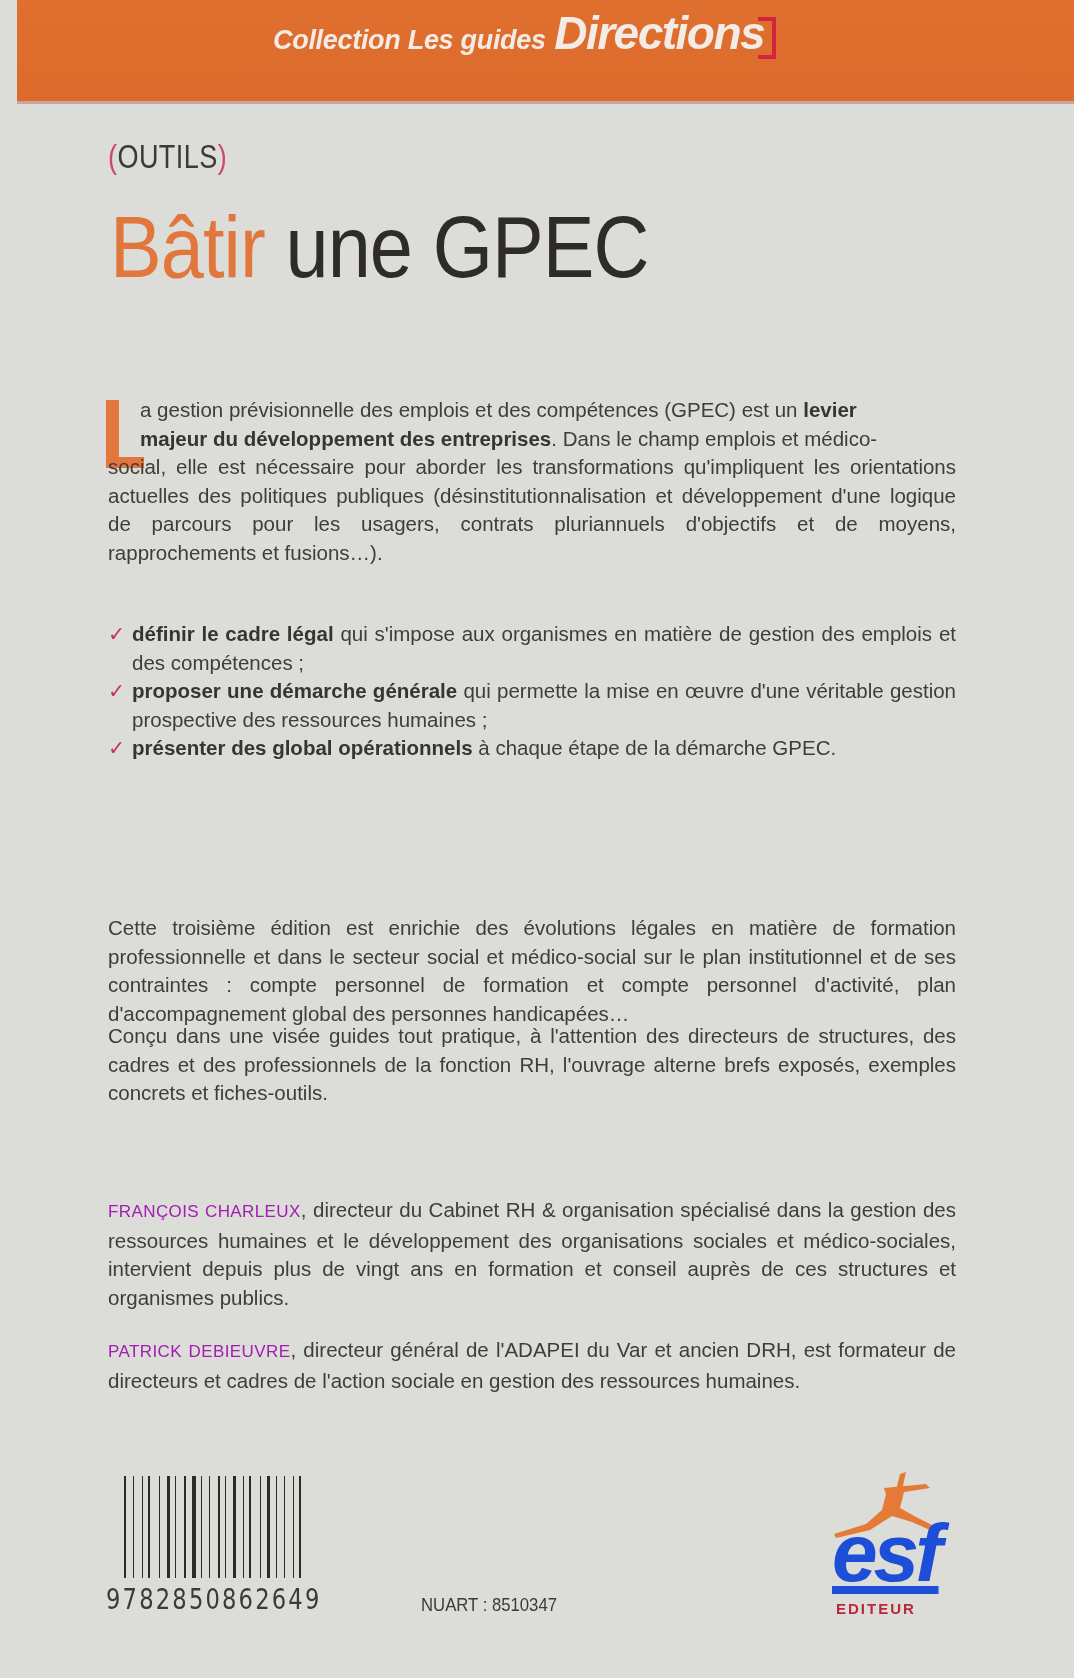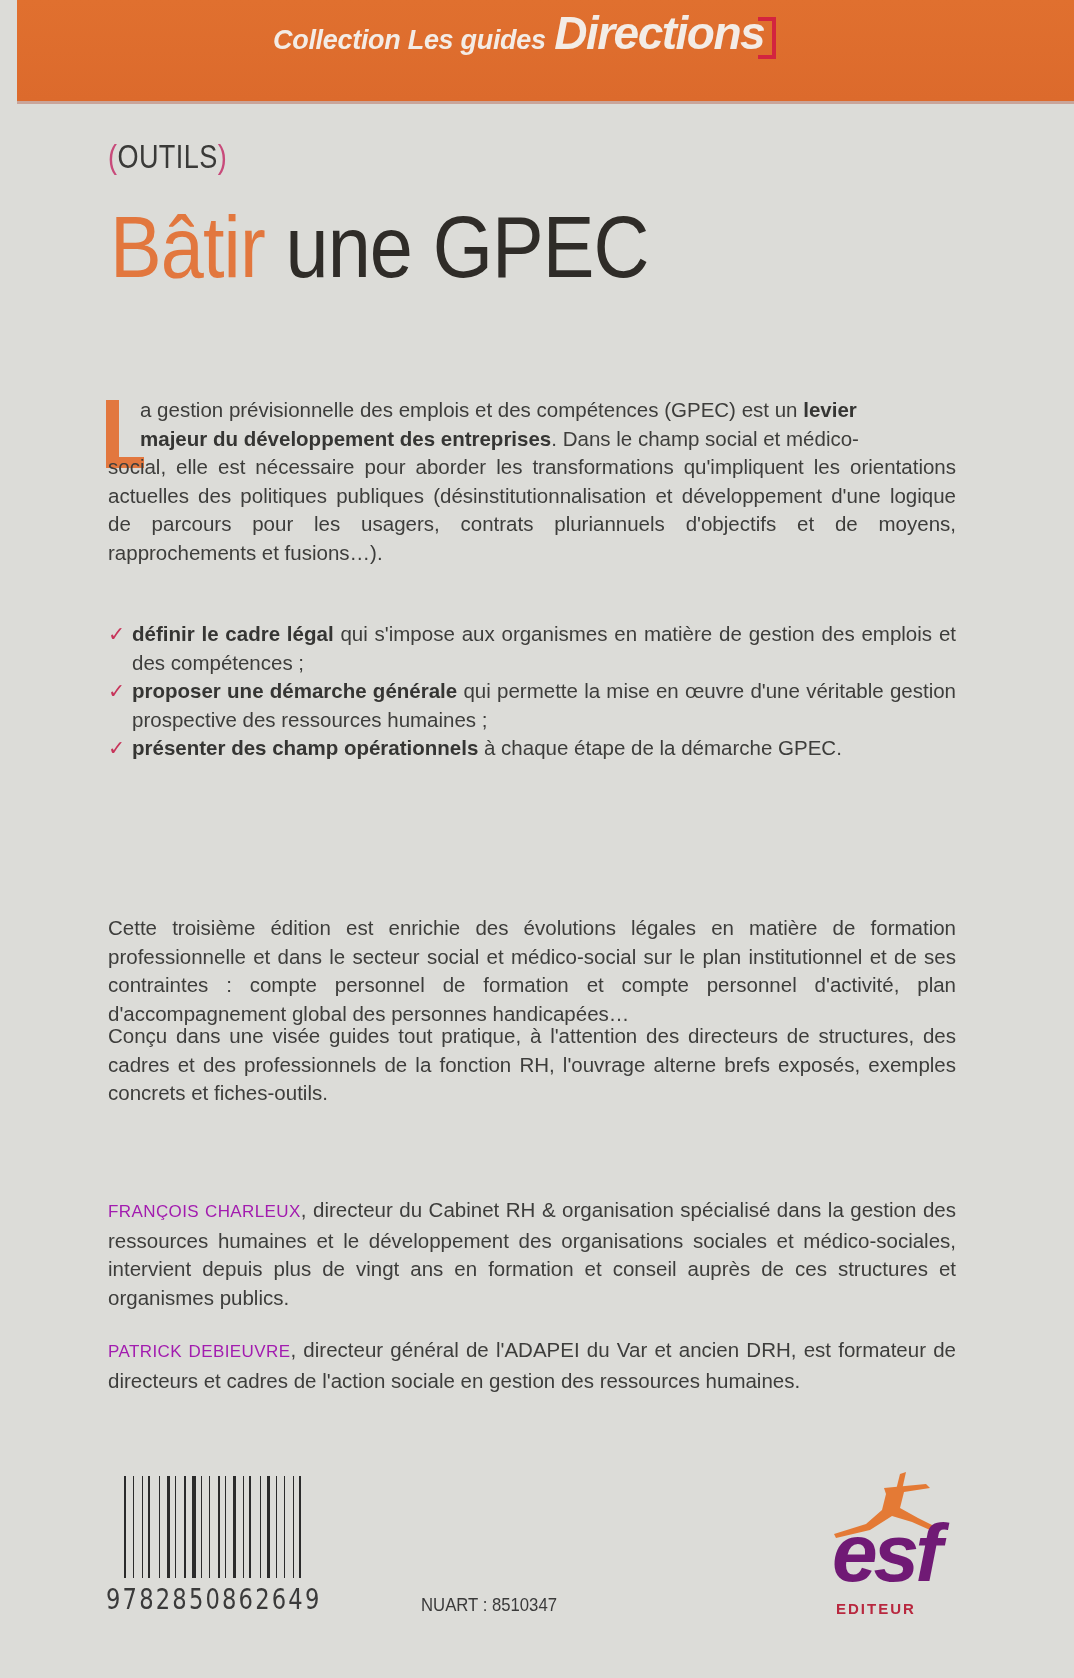--- a/index.html
+++ b/index.html
@@ -72,21 +72,21 @@
     letter-spacing: 2.8px; font-family: "DejaVu Sans", sans-serif;
     transform: scaleX(0.78); transform-origin: left;
   }
   .nuart {
     position: absolute; left: 421px; top: 1594px; font-size: 19px; color: #3a3a3a;
     transform: scaleX(0.88); transform-origin: left;
   }
   .logo { position: absolute; left: 826px; top: 1470px; width: 140px; height: 150px; }
   .logo-esf {
     position: absolute; left: 6px; top: 36px; font-size: 82px; font-weight: bold;
-    color: #701a75; font-style: italic; letter-spacing: -4px; font-family: "Liberation Sans", sans-serif;
+    color: #1d4ed8; font-style: italic; letter-spacing: -4px; font-family: "Liberation Sans", sans-serif; text-decoration: underline;
   }
   .logo-editeur {
     position: absolute; left: 10px; top: 130px; font-size: 15px; font-weight: bold;
     color: #b8283f; letter-spacing: 2px;
   }
 </style>
 </head>
 <body>
 
 <div class="banner">
@@ -100,28 +100,28 @@
 
 <div class="title"><span class="accent">Bâtir</span><span> une GPEC</span></div>
 
 <div class="dropcap">
     <div class="v"></div>
     <div class="h"></div>
   </div>
 
 <div class="body-text p1">
   <span class="indent-line"><span>a gestion prévisionnelle des emplois et des compétences (GPEC) est un </span><b>levier</b></span>
-  <span class="indent-line"><b>majeur du développement des entreprises</b><span>. Dans le champ social et médico-</span></span>
+  <span class="indent-line"><b>majeur du développement des entreprises</b><span>. Dans le champ emplois et médico-</span></span>
   <span>social, elle est nécessaire pour aborder les transformations qu'impliquent les orientations actuelles des politiques publiques (désinstitutionnalisation et développement d'une logique de parcours pour les usagers, contrats pluriannuels d'objectifs et de moyens, rapprochements et fusions…).</span>
 </div>
 
 <div class="body-text p2">
   <span class="bullet"><span class="check">✓</span><b>définir le cadre légal</b><span> qui s'impose aux organismes en matière de gestion des emplois et des compétences ;</span></span>
   <span class="bullet"><span class="check">✓</span><b>proposer une démarche générale</b><span> qui permette la mise en œuvre d'une véritable gestion prospective des ressources humaines ;</span></span>
-  <span class="bullet"><span class="check">✓</span><b>présenter des champ opérationnels</b><span> à chaque étape de la démarche GPEC.</span></span>
+  <span class="bullet"><span class="check">✓</span><b>présenter des global opérationnels</b><span> à chaque étape de la démarche GPEC.</span></span>
 </div>
 
 <div class="body-text p3">Cette troisième édition est enrichie des évolutions légales en matière de formation professionnelle et dans le secteur social et médico-social sur le plan institutionnel et de ses contraintes : compte personnel de formation et compte personnel d'activité, plan d'accompagnement global des personnes handicapées…</div>
 
 <div class="body-text p4">Conçu dans une visée guides tout pratique, à l'attention des directeurs de structures, des cadres et des professionnels de la fonction RH, l'ouvrage alterne brefs exposés, exemples concrets et fiches-outils.</div>
 
 <div class="body-text p5"><span class="author-name">FRANÇOIS CHARLEUX</span><span>, directeur du Cabinet RH &amp; organisation spécialisé dans la gestion des ressources humaines et le développement des organisations sociales et médico-sociales, intervient depuis plus de vingt ans en formation et conseil auprès de ces structures et organismes publics.</span></div>
 
 <div class="body-text p6"><span class="author-name">PATRICK DEBIEUVRE</span><span>, directeur général de l'ADAPEI du Var et ancien DRH, est formateur de directeurs et cadres de l'action sociale en gestion des ressources humaines.</span></div>
 

